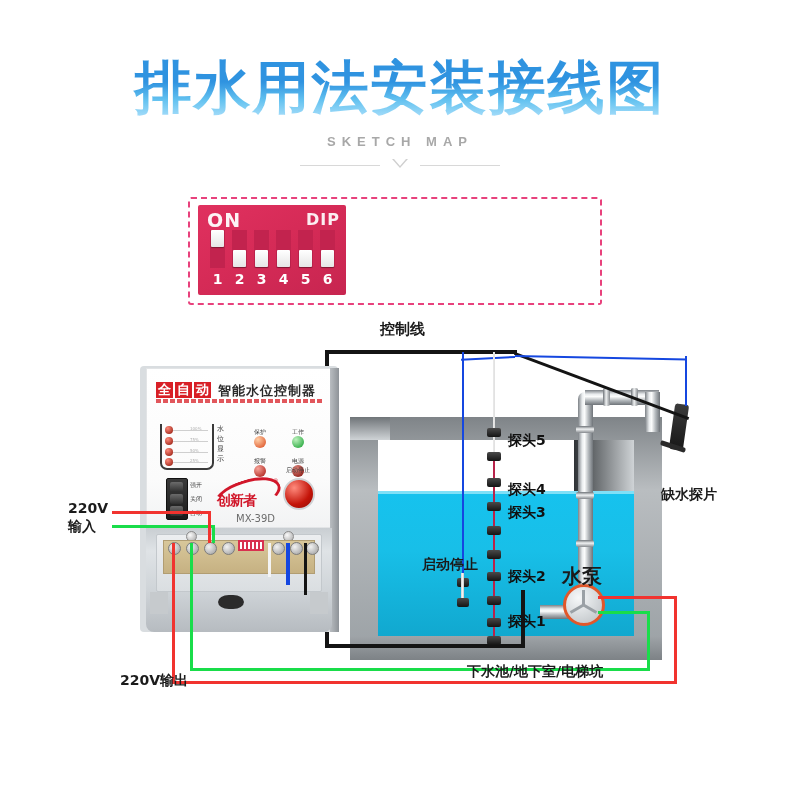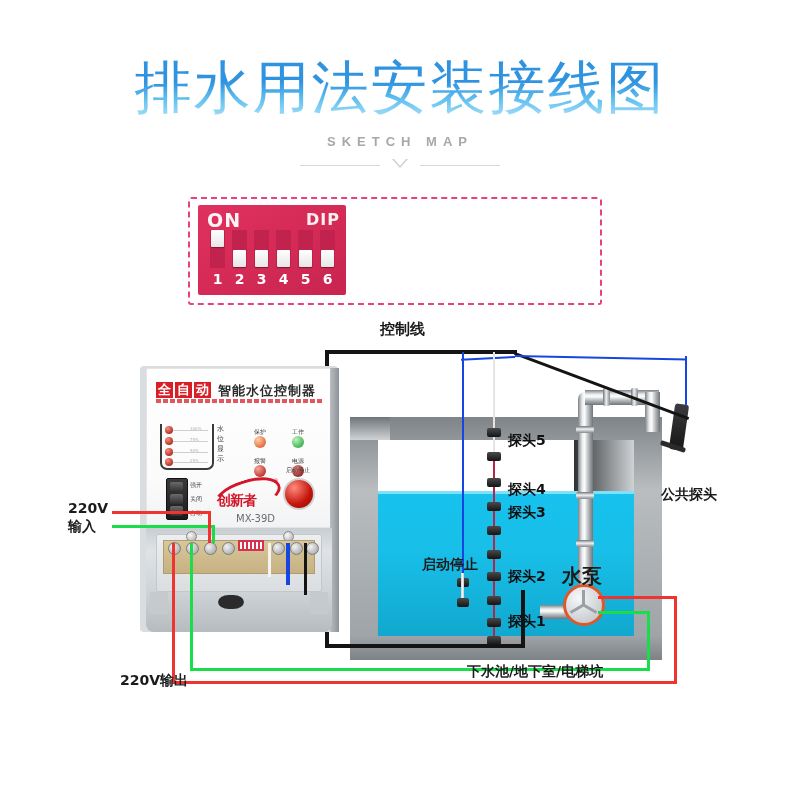--- a/index.html
+++ b/index.html
@@ -3,21 +3,21 @@
 <meta charset="utf-8">
 <style>
   html,body{margin:0;padding:0;background:#fff;}
   body{width:800px;height:800px;position:relative;overflow:hidden;
        font-family:"Liberation Sans","DejaVu Sans",sans-serif;}
   .stage{position:absolute;left:0;top:0;width:800px;height:800px;background:#ffffff;}
 
   
   .title{
     position:absolute;left:0;top:58px;width:800px;text-align:center;
-    font-size:57px;font-weight:normal;letter-spacing:2px;
+    font-size:57px;font-weight:bold;letter-spacing:2px;
     background:linear-gradient(180deg,#2f93e0 0%,#2f93e0 40%,#63c2f0 70%,#a9defa 100%);
     -webkit-background-clip:text;background-clip:text;color:transparent;
     -webkit-text-fill-color:transparent;
     text-shadow:none;line-height:1.05;
   }
   .subtitle{position:absolute;left:0;top:134px;width:800px;text-align:center;
     font-size:13px;letter-spacing:6px;color:#a8a8a8;font-weight:bold;}
   .rulewrap{position:absolute;left:0;top:156px;width:800px;height:20px;}
   .rule{position:absolute;top:9px;height:1px;background:#d8d8d8;}
   .rule.l{left:300px;width:80px;}
@@ -259,21 +259,21 @@
   <div class="pipe-h" style="left:540px;top:605px;width:50px;height:14px"></div>
   <div class="pump">
     <div class="blade" style="transform:rotate(0deg)"></div>
     <div class="blade" style="transform:rotate(120deg)"></div>
     <div class="blade" style="transform:rotate(240deg)"></div>
   </div>
   <div class="lbl" style="left:562px;top:563px;font-size:20px">水泵</div>
 
   <div class="probe-plate"></div>
   <div class="plate-arm"></div>
-  <div class="lbl" style="left:661px;top:486px;font-size:14px">公共探头</div>
+  <div class="lbl" style="left:661px;top:486px;font-size:14px">缺水探片</div>
 
   <div class="w black" style="left:325px;top:350px;width:4px;height:298px"></div>
   <div class="w black" style="left:325px;top:350px;width:192px;height:4px"></div>
   <div class="w black" style="left:325px;top:644px;width:200px;height:4px"></div>
   <div class="w black" style="left:521px;top:590px;width:4px;height:58px"></div>
 
   <div class="w black diag" style="left:515px;top:352px;width:186px;height:3px;
        transform:rotate(20.5deg)"></div>
 
   <div class="w blue" style="left:461px;top:356px;width:54px;height:2px;

